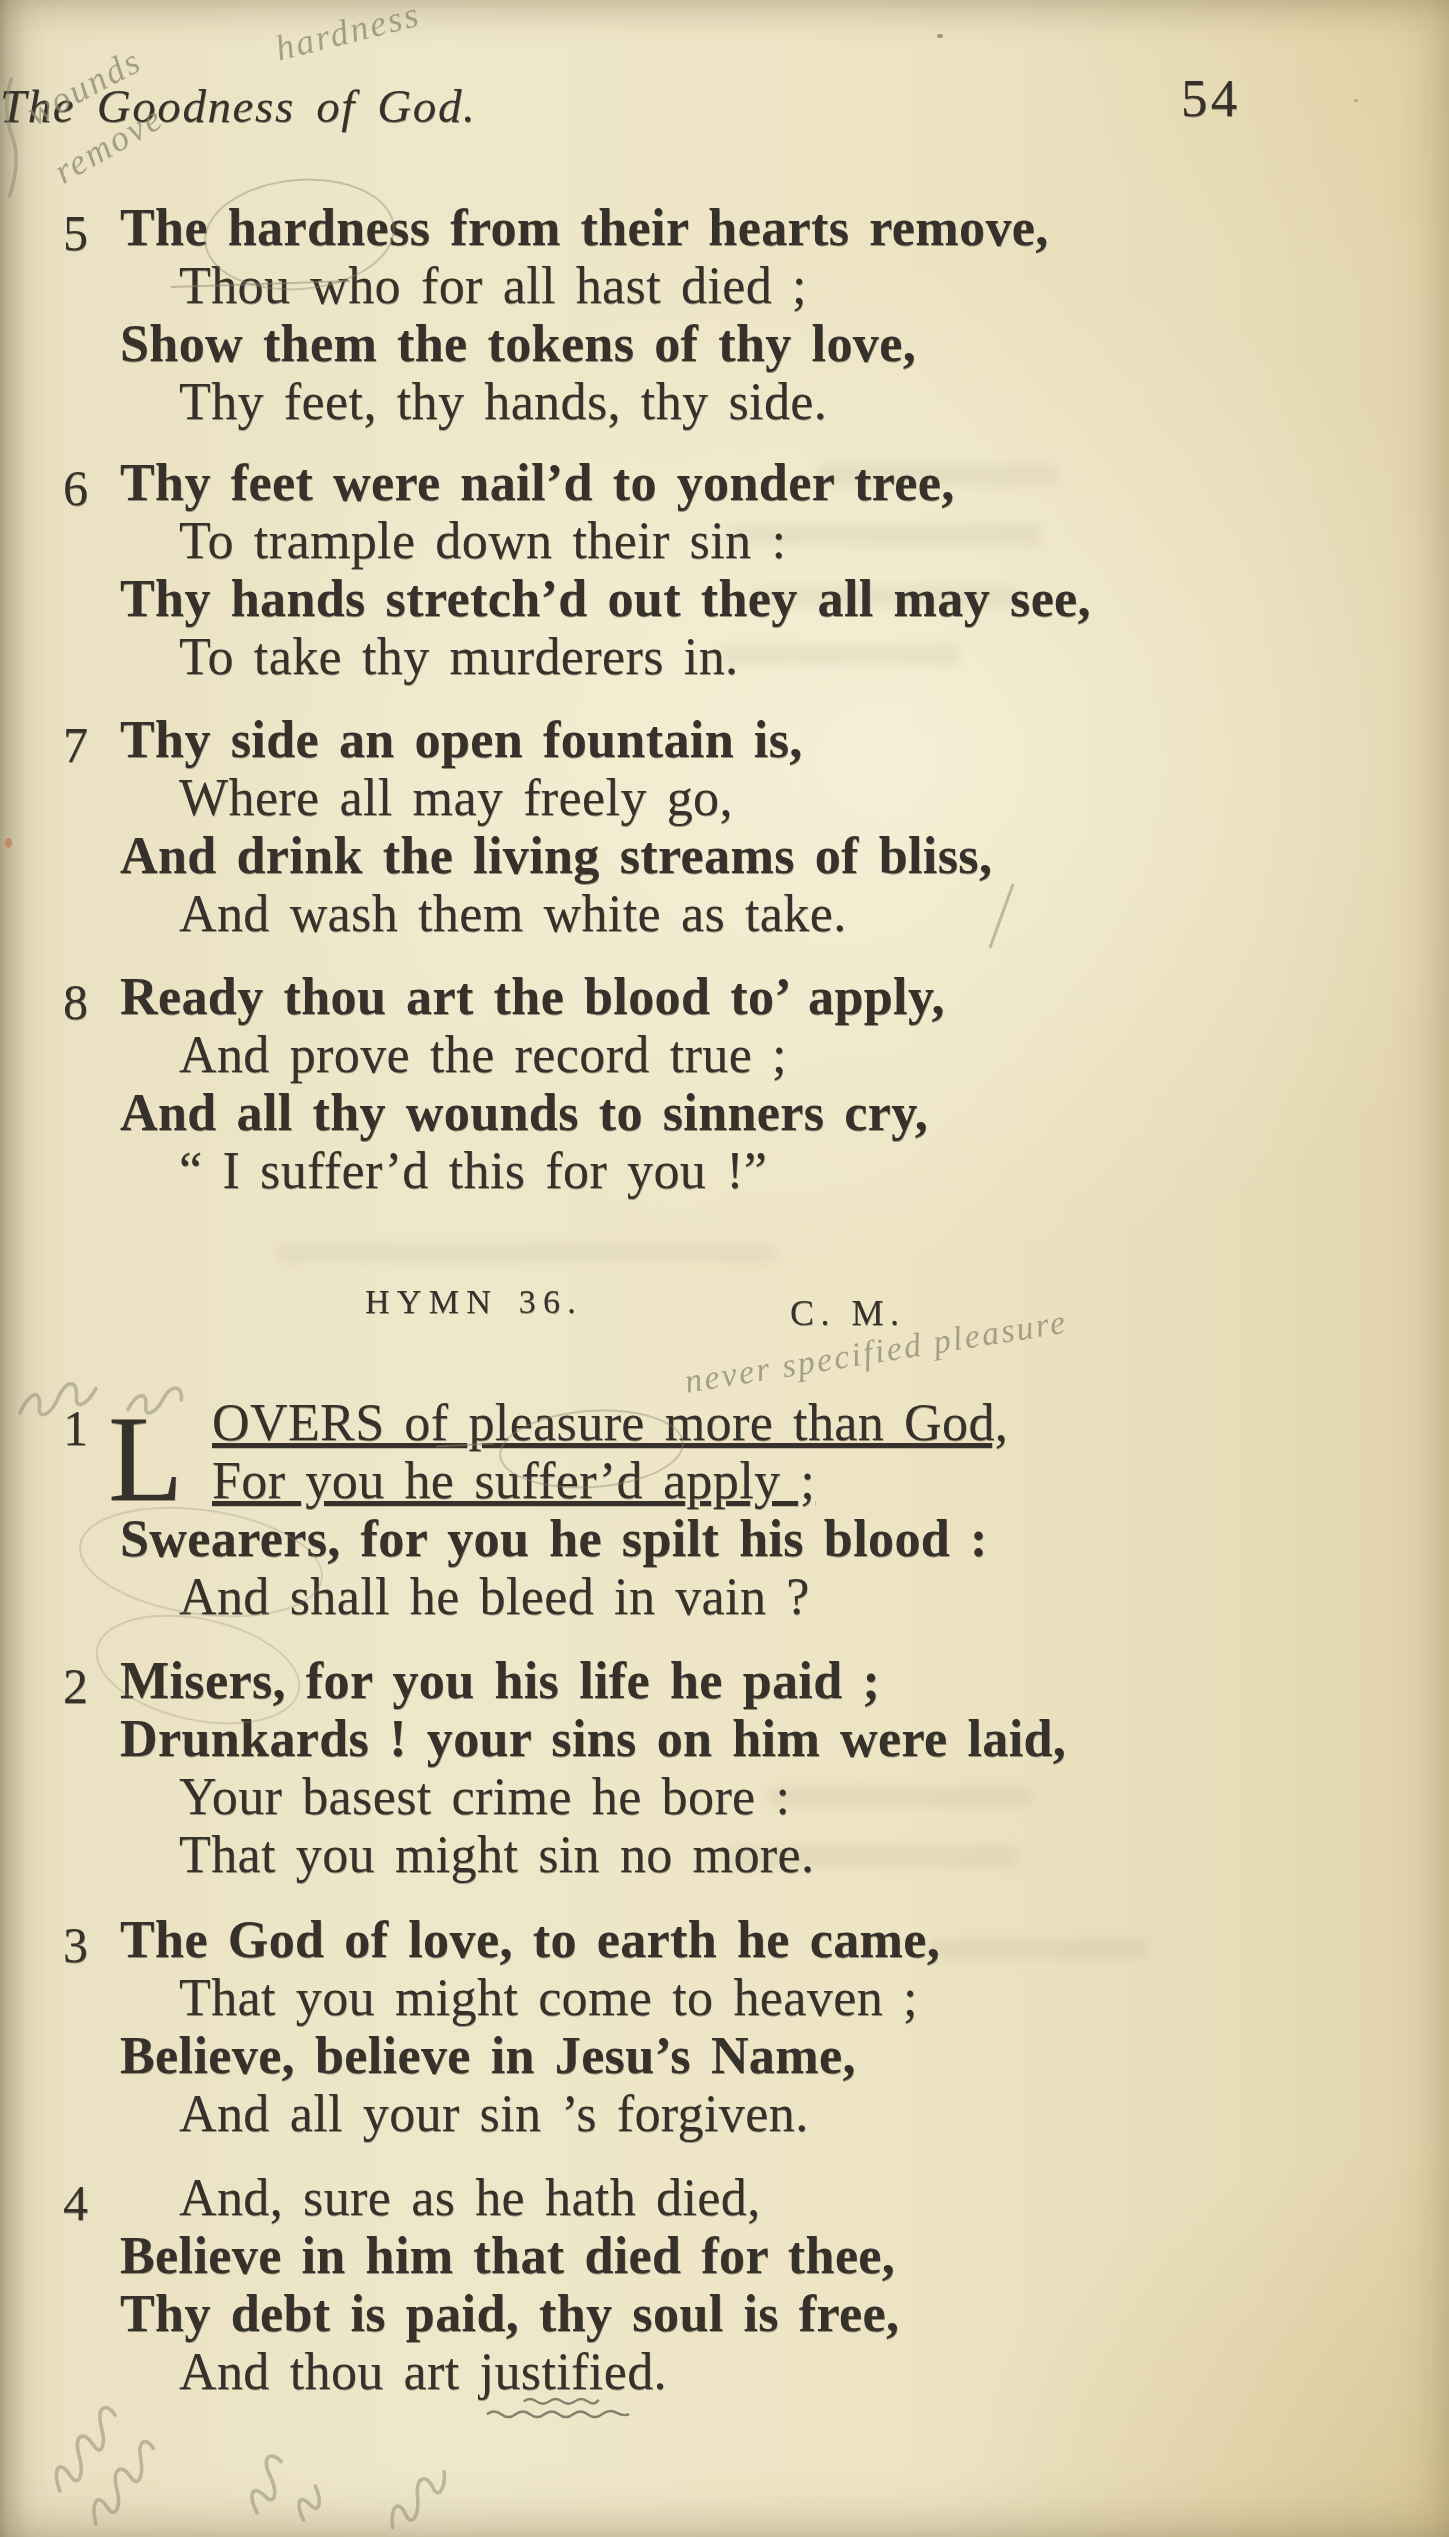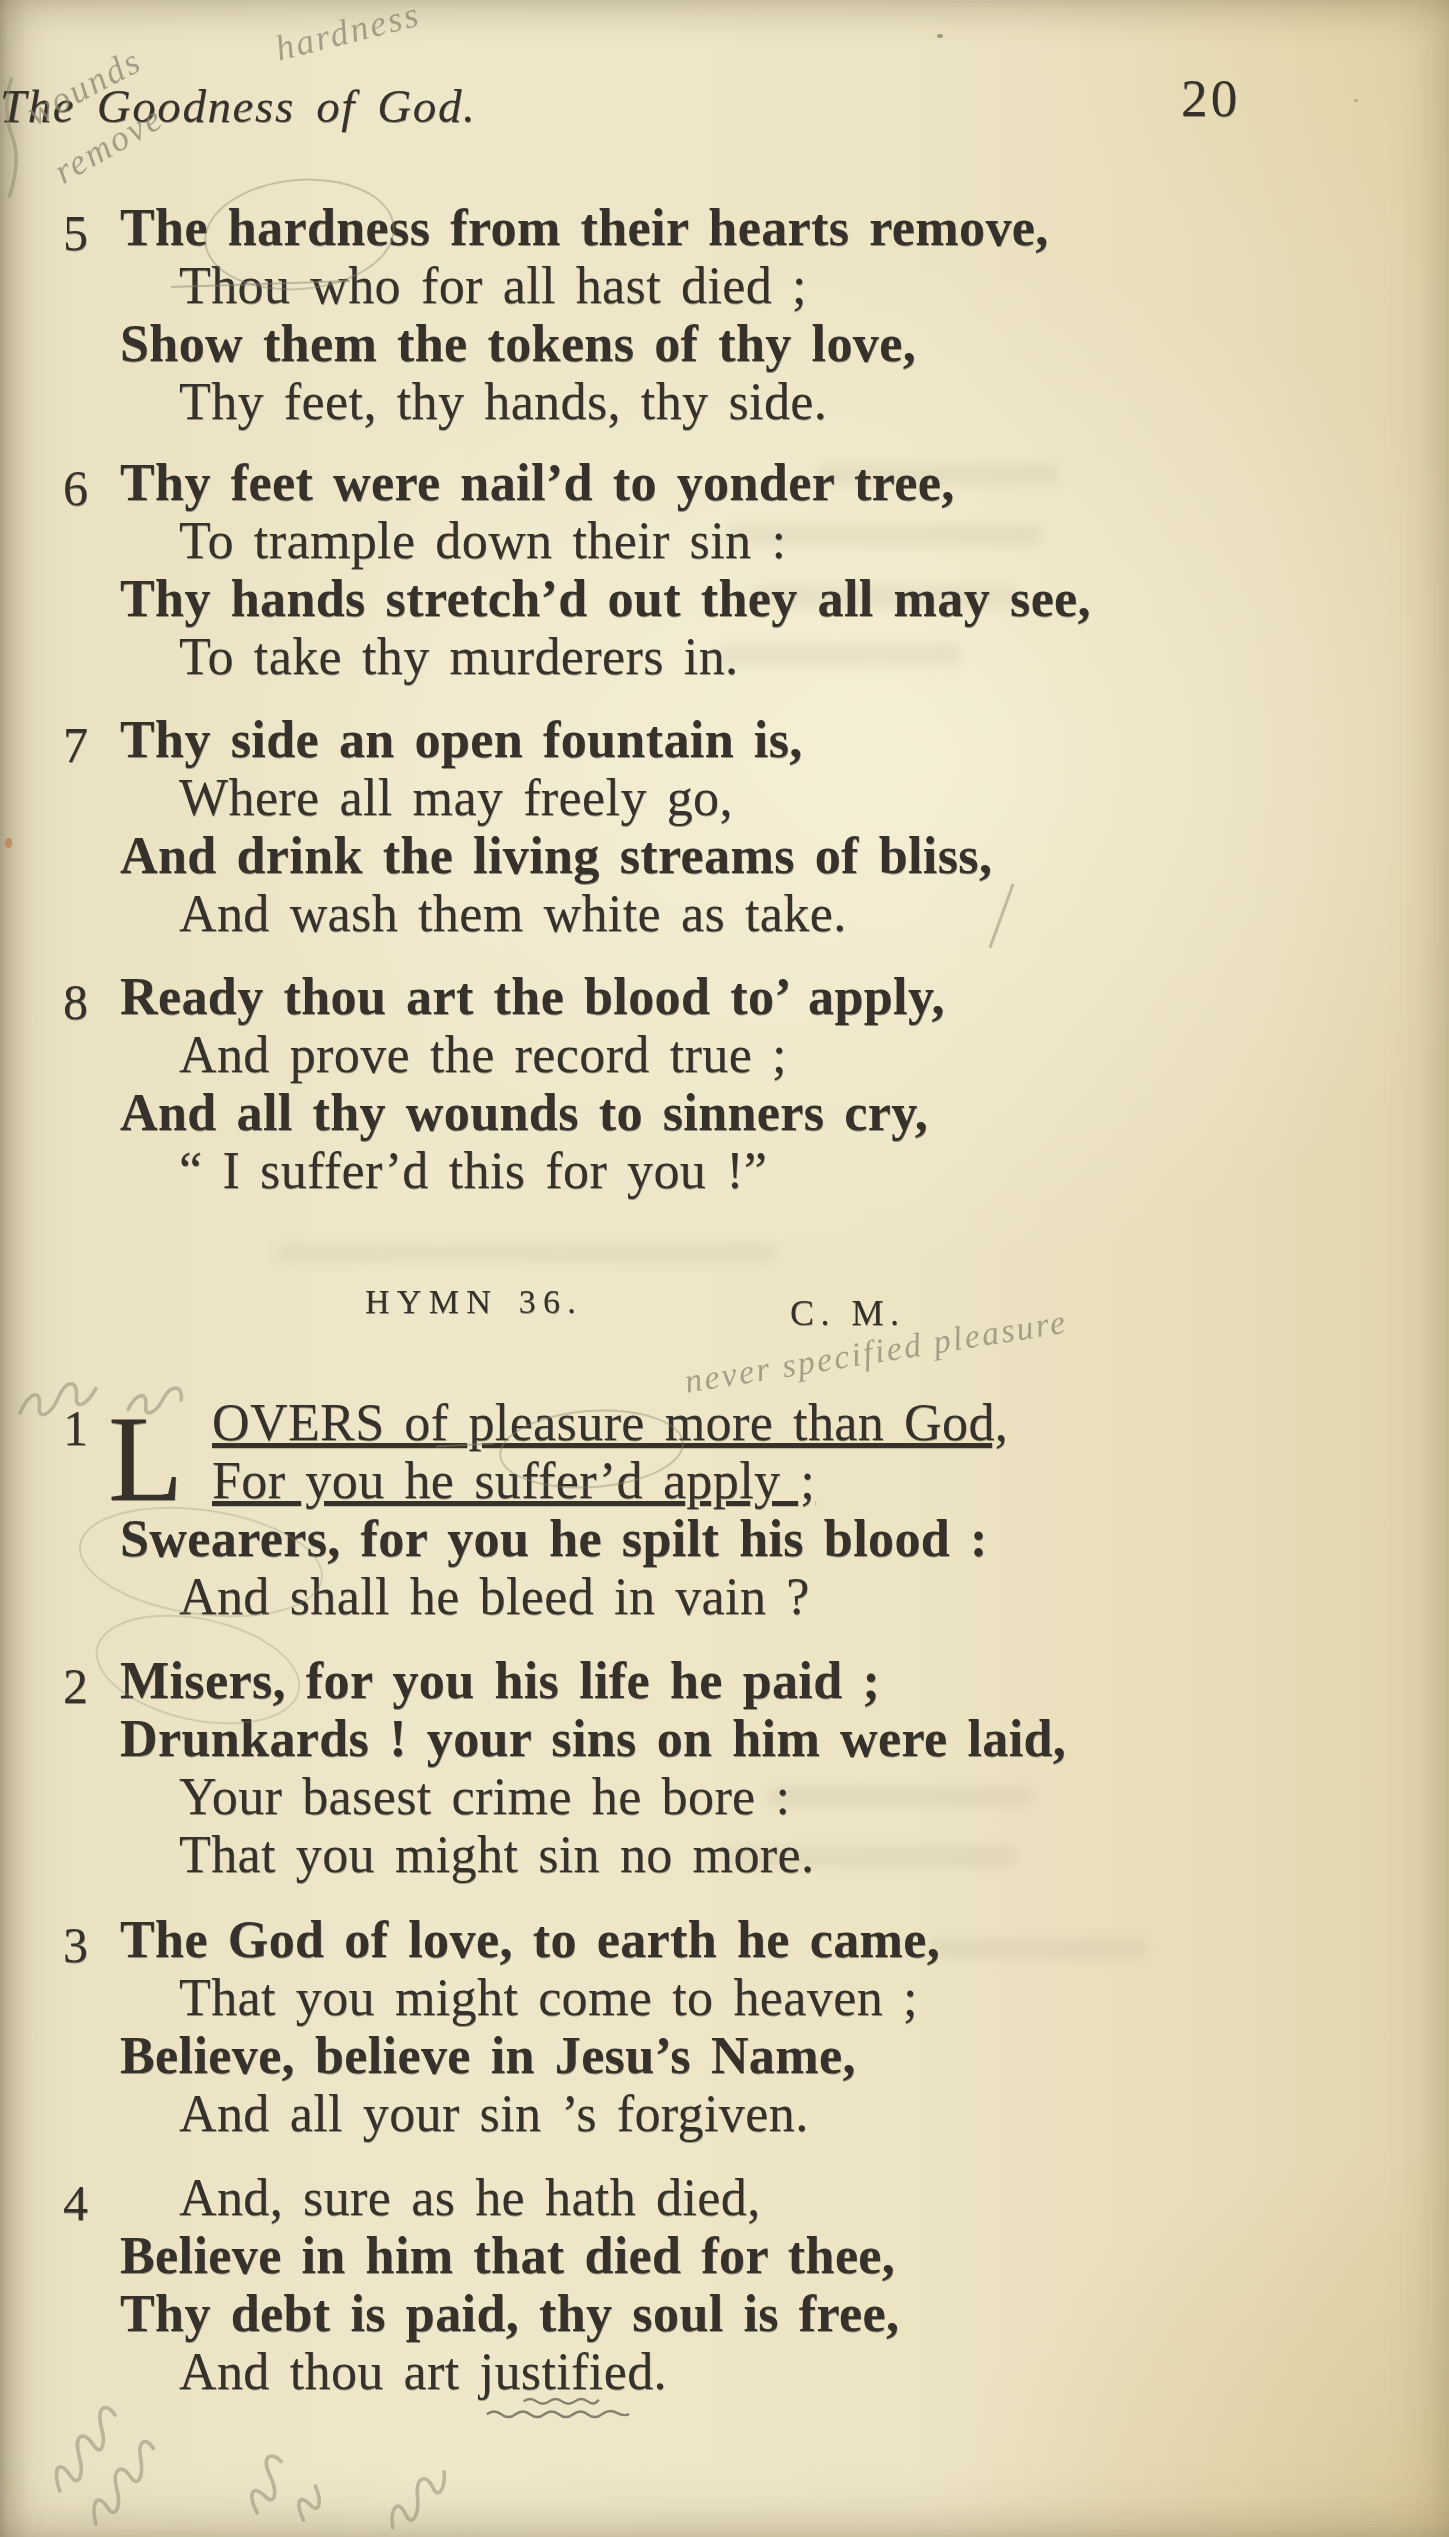--- a/index.html
+++ b/index.html
@@ -56,21 +56,21 @@
   <div class="ghost" style="left:275px;top:1244px;width:501px;height:18px"></div>
   <div class="ghost" style="left:767px;top:1786px;width:267px"></div>
   <div class="ghost" style="left:727px;top:1846px;width:291px"></div>
   <div class="ghost" style="left:929px;top:1938px;width:218px"></div>
 
   <div class="speck" style="left:937px;top:34px;width:5.7px;height:4px;background:#6f6753;opacity:.6"></div>
   <div class="speck" style="left:4.8px;top:838px;width:7.3px;height:9.7px;background:#c07a48;opacity:.7"></div>
   <div class="speck" style="left:1354px;top:99px;width:4px;height:3.2px;background:#8a8068;opacity:.5"></div>
 
   <div class="pagehead ink">The Goodness of God.</div>
-  <div class="pagenum ink">20</div>
+  <div class="pagenum ink">54</div>
 
   <div class="verse ink" style="top:199px">
     <span class="num">5</span>
     <div class="line in0">The hardness from their hearts remove,</div>
     <div class="line in1">Thou who for all hast died ;</div>
     <div class="line in0">Show them the tokens of thy love,</div>
     <div class="line in1">Thy feet, thy hands, thy side.</div>
   </div>
 
   <div class="verse ink" style="top:454px">

